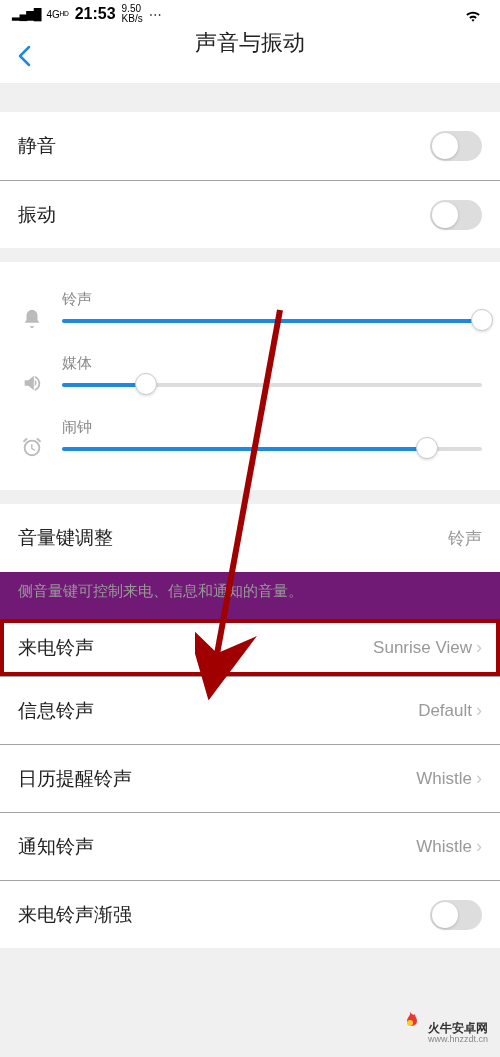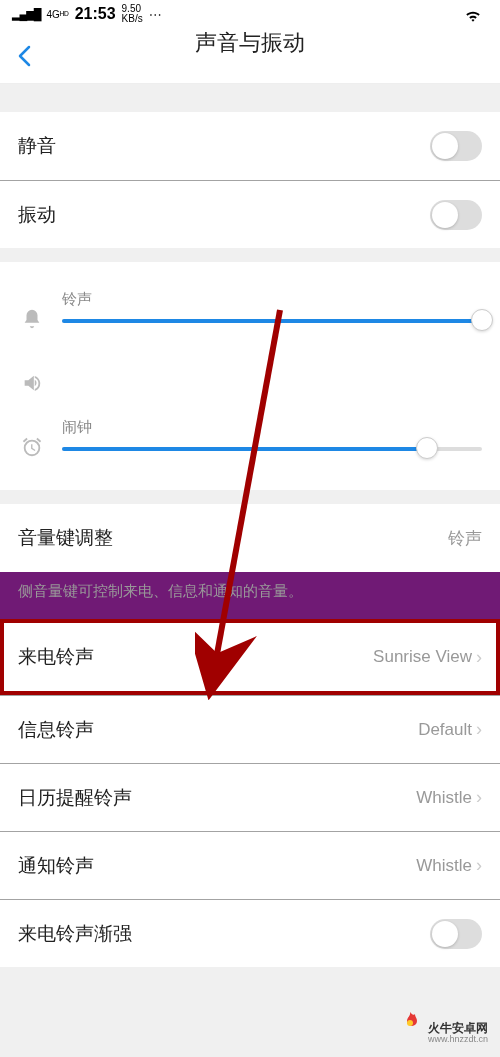--- a/index.html
+++ b/index.html
@@ -94,21 +94,21 @@
       background: #fff; border: 1px solid #ccc; top: -10px; transform: translateX(-50%);
       box-shadow: 0 1px 3px rgba(0,0,0,0.15);
     }
     .hint {
       padding: 10px 18px 18px;
       font-size: 15px; color: #999; background: #701a75;
     }
     .row-highlight {
       outline: 4px solid #a00000;
       outline-offset: -4px;
-      height: 76px;
+      height: 57px;
     }
     .arrow-overlay {
       position: absolute;
       left: 195px; top: 300px;
       pointer-events: none;
       z-index: 10;
     }
     .watermark {
       position: absolute;
       bottom: 12px; right: 12px;
@@ -186,20 +186,27 @@
         <div class="slider-thumb" style="left:100%"></div>
       </div>
     </div>
   </div>
   <div class="slider-row">
     <div class="slider-icon">
       <svg width="22" height="22" viewBox="0 0 24 24" fill="#bbb">
           <path d="M4 9v6h4l6 5V4L8 9H4zm13 3a4 4 0 00-2-3.46v6.92A4 4 0 0017 12zm-2-7.7v2.06A7 7 0 0119 12a7 7 0 01-4 6.64v2.06A9 9 0 0021 12a9 9 0 00-6-7.7z"></path>
         </svg>
     </div>
+    <div class="slider-body">
+      <div class="slider-label">媒体</div>
+      <div class="slider-track">
+        <div class="slider-fill" style="width:20%"></div>
+        <div class="slider-thumb" style="left:20%"></div>
+      </div>
+    </div>
   </div>
   <div class="slider-row">
     <div class="slider-icon">
       <svg width="22" height="22" viewBox="0 0 24 24" fill="#bbb">
           <path d="M12 4a9 9 0 109 9 9 9 0 00-9-9zm0 16a7 7 0 117-7 7 7 0 01-7 7zm.5-11H11v5l4 2.4.75-1.23L12.5 13zM6 2L2 5.5 3.3 7 7.3 3.5zM18 2l-1.3 1.5L20.7 7 22 5.5z"></path>
         </svg>
     </div>
     <div class="slider-body">
       <div class="slider-label">闹钟</div>
       <div class="slider-track">

